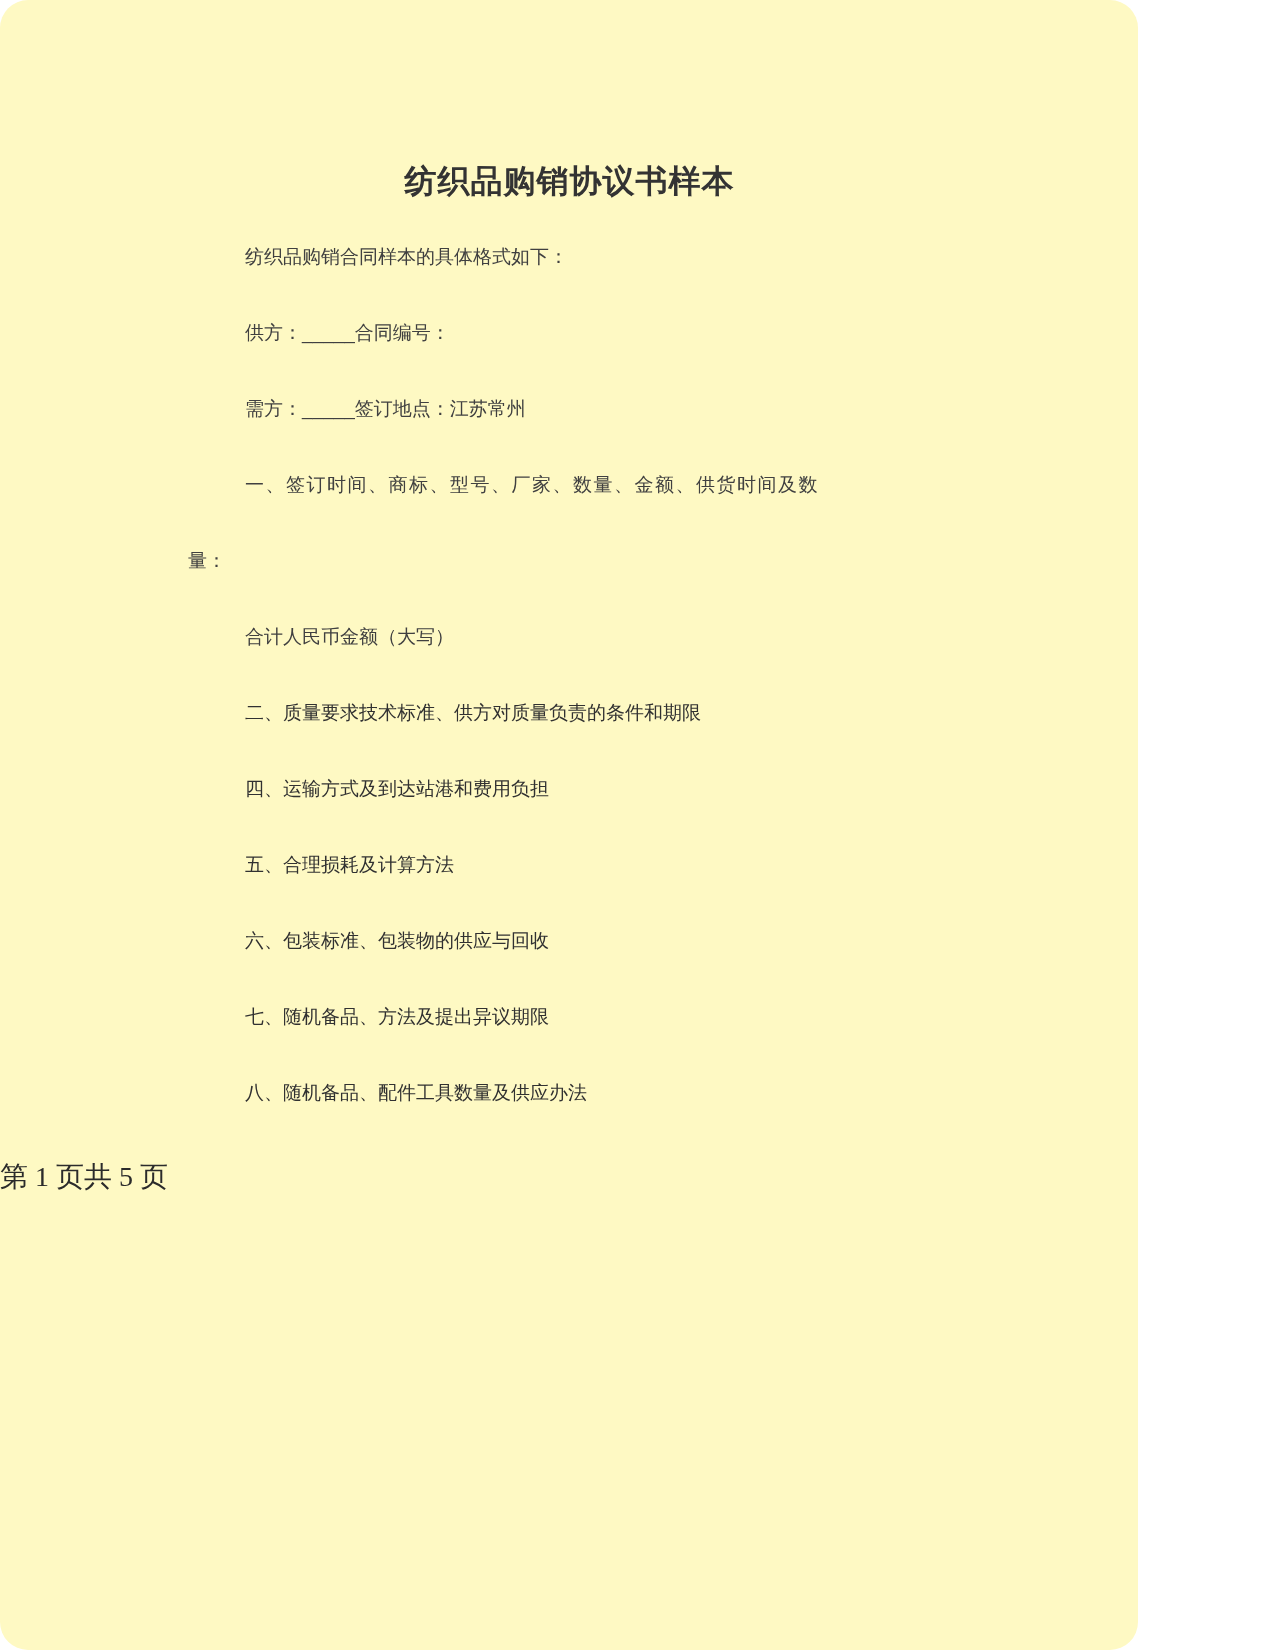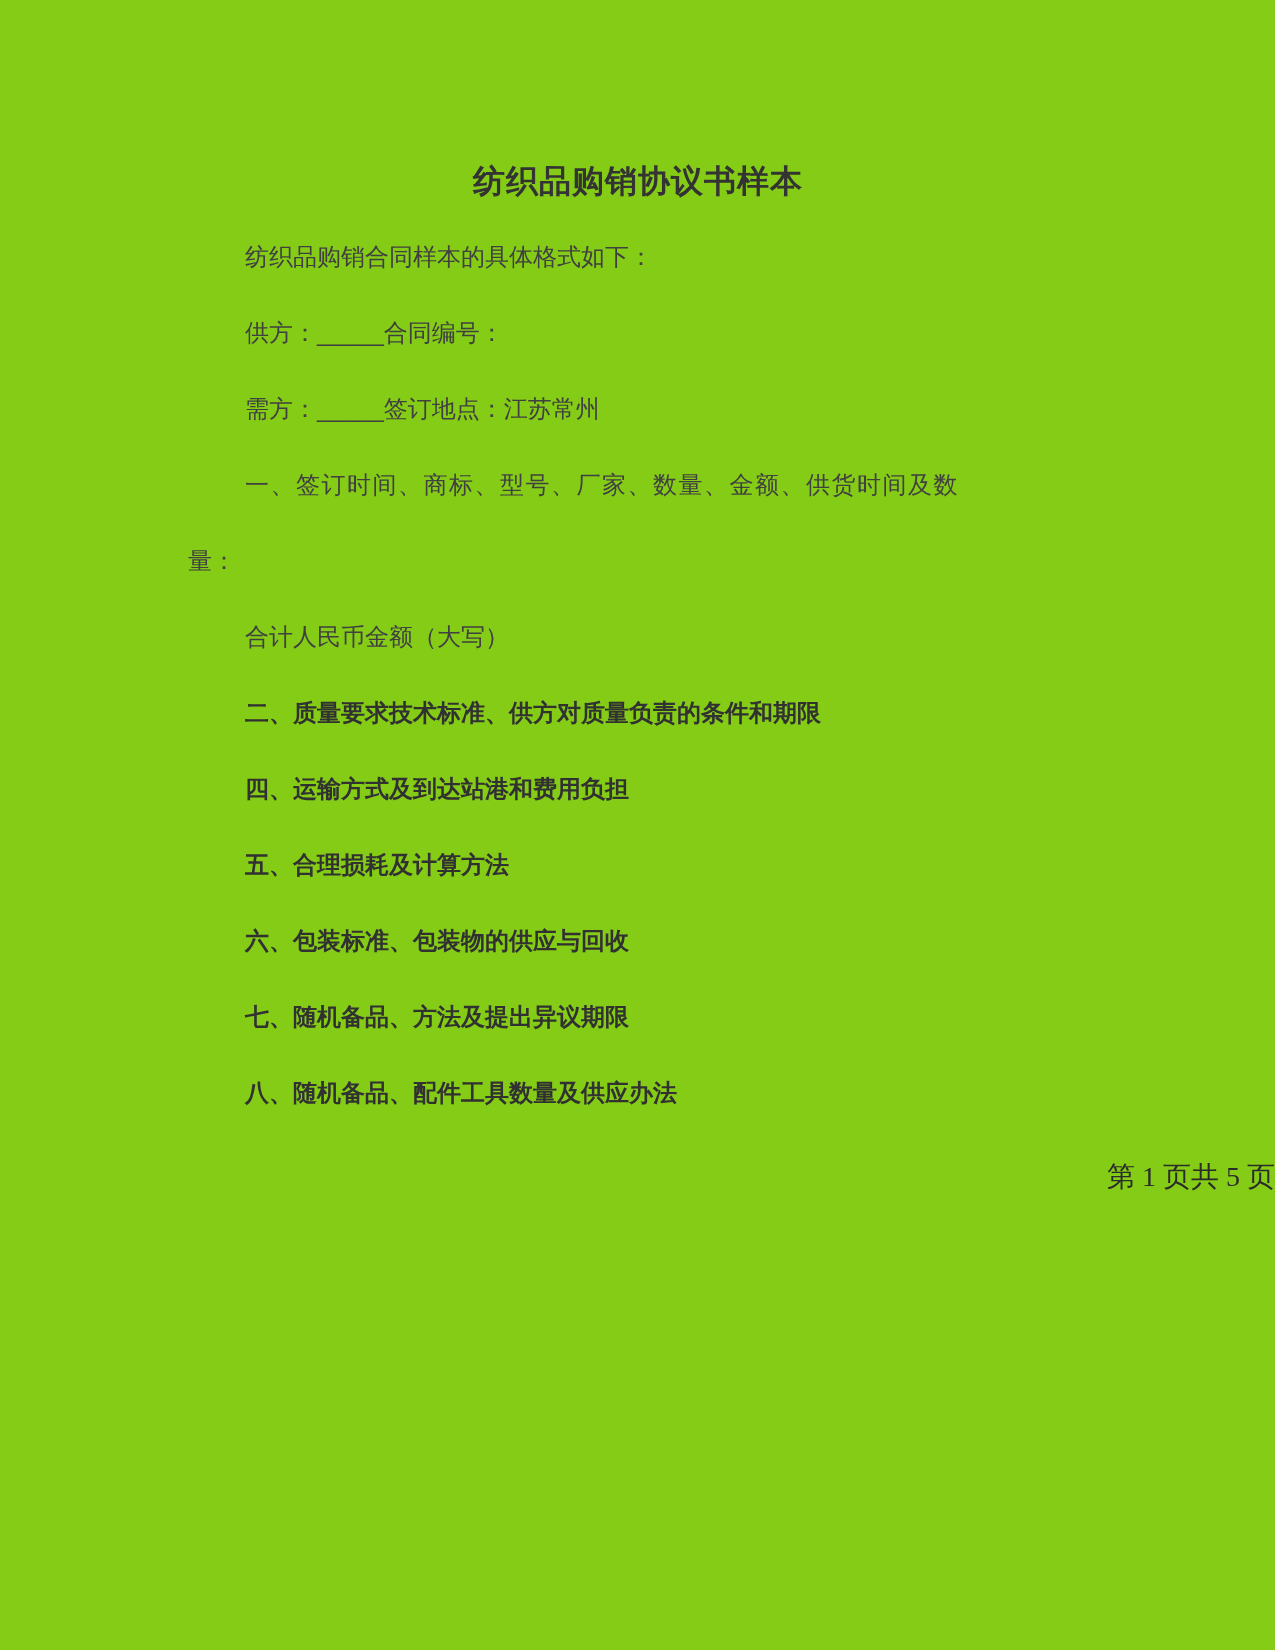--- a/index.html
+++ b/index.html
@@ -2,62 +2,63 @@
 <html><head>
 <meta charset="utf-8">
 <style>
   html, body {
     margin: 0;
     padding: 0;
     background: #ffffff;
   }
   .page {
     position: relative;
-    width: 1275px;
+    width: 1138px;
     height: 1650px;
-    background: #84cc16;
+    background: #fef9c3;
     overflow: hidden;
     font-family: "Liberation Sans", "DejaVu Sans", sans-serif;
+    border-radius: 28px;
   }
   .content {
     padding: 143px 187px 0 188px;
   }
   .doc-title {
     margin: 0;
     font-size: 32px;
     font-weight: 700;
     line-height: 76px;
     text-align: center;
     color: #333333;
     letter-spacing: 1px;
   }
   .line {
     margin: 0;
-    font-size: 24px;
+    font-size: 19px;
     font-weight: 400;
     line-height: 76px;
     color: #404040;
     white-space: pre;
   }
   .indent {
     padding-left: 57px;
   }
   .wide {
     letter-spacing: 1.5px;
   }
   .bold {
-    font-weight: 700;
+    font-weight: 400;
     color: #313131;
   }
   .doc-footer {
     margin-top: 8px;
     font-family: "Liberation Serif", "DejaVu Serif", serif;
     font-size: 28px;
     line-height: 76px;
-    text-align: right;
+    text-align: left;
     color: #2b2b2b;
     white-space: pre;
   }
 </style>
 </head>
 <body>
 
 <div class="page">
   <div class="content">
 

